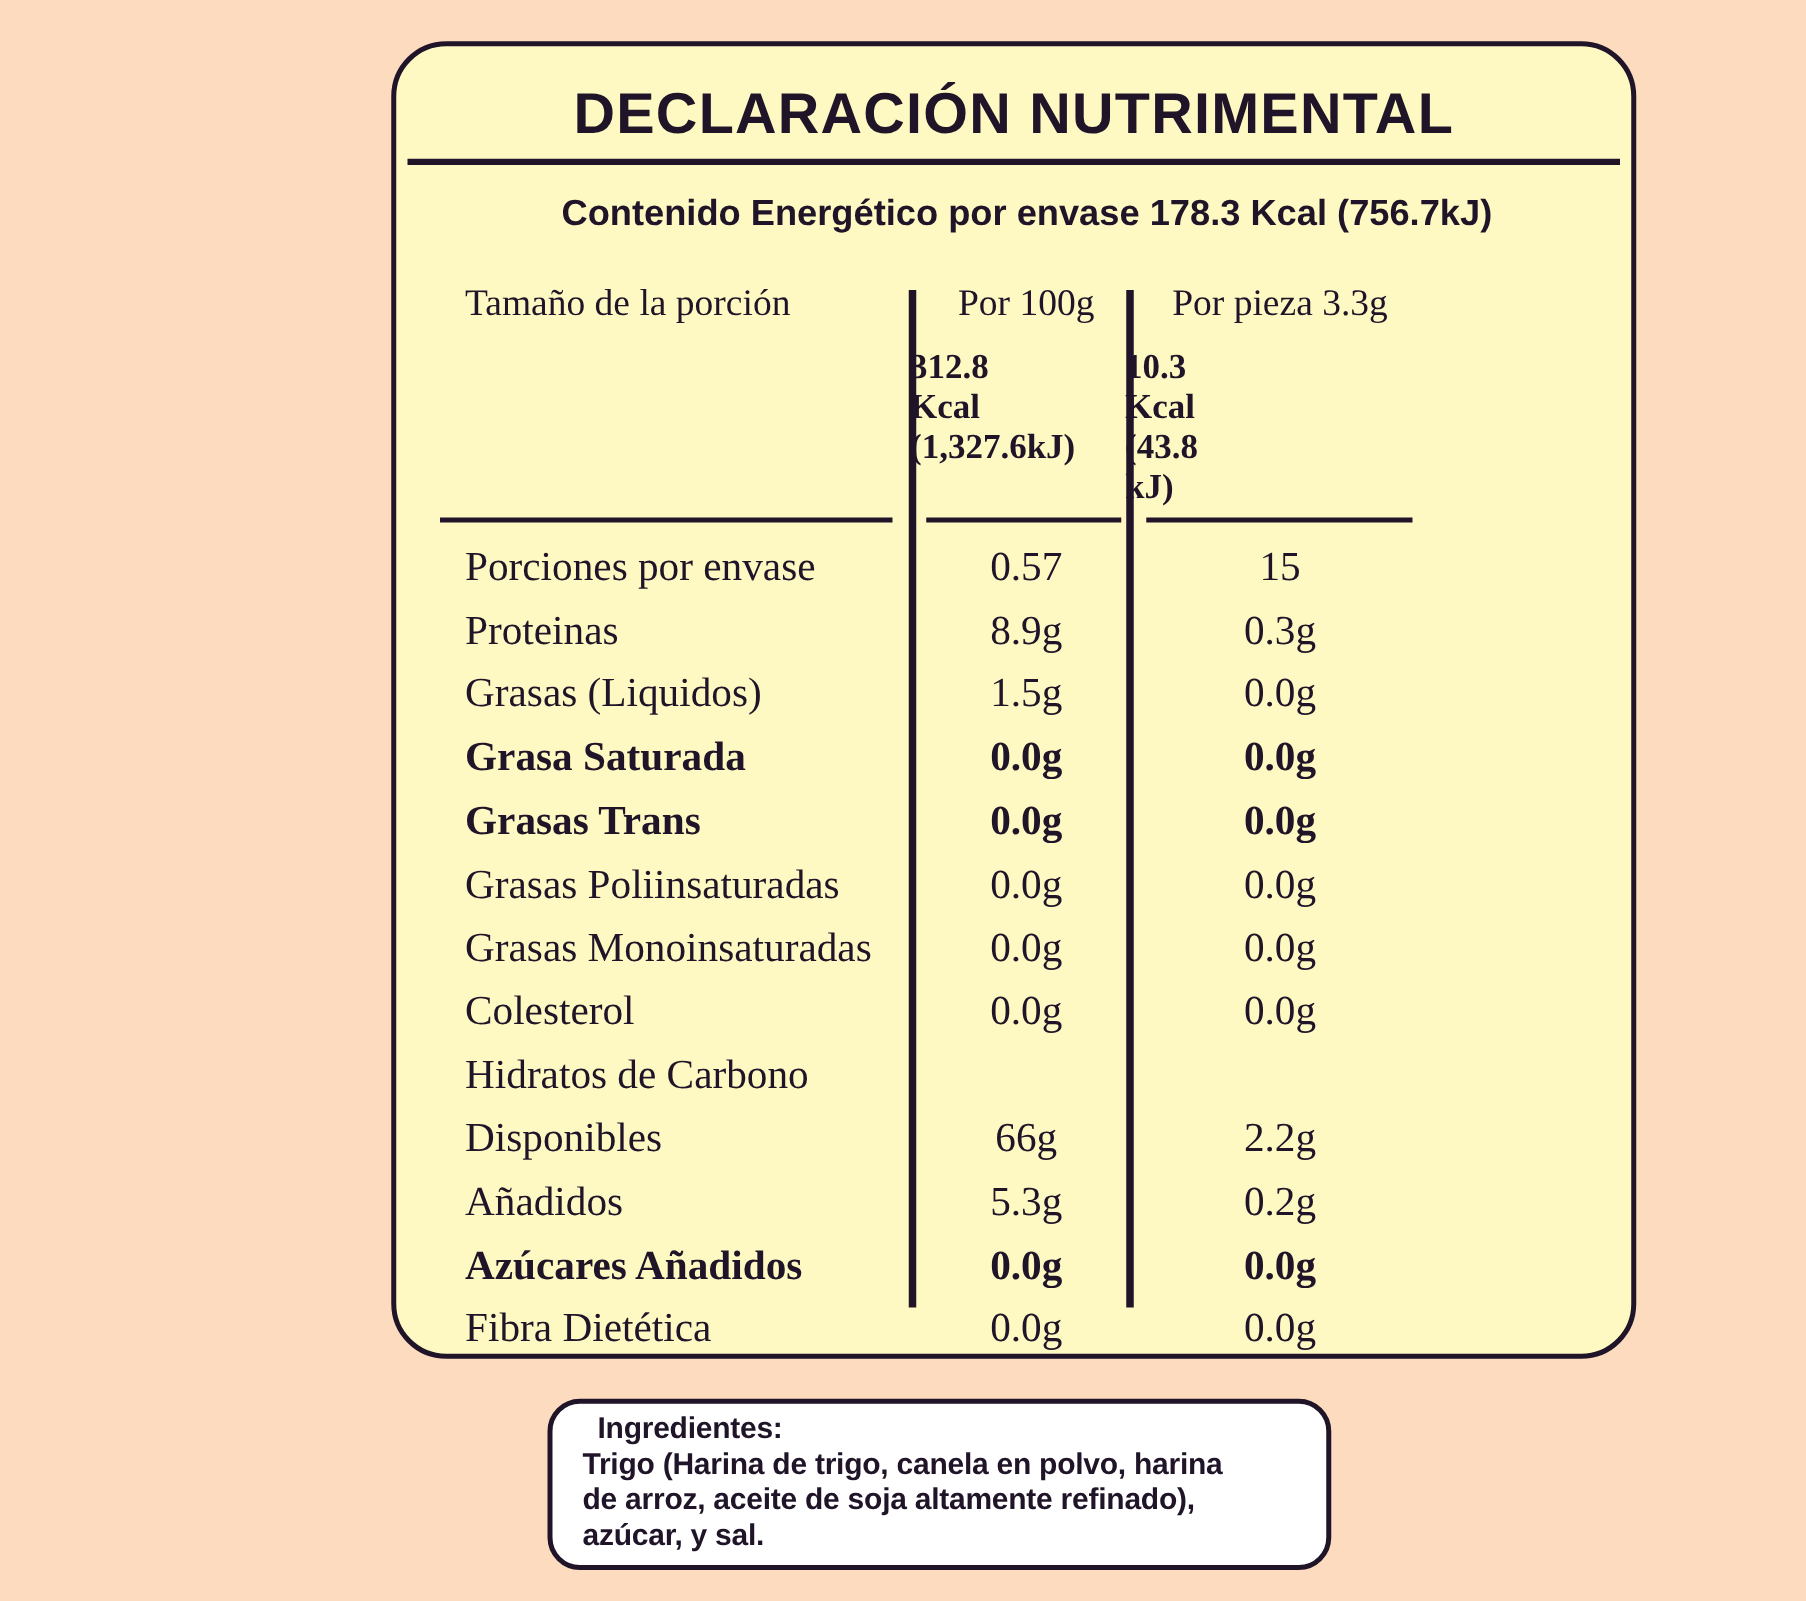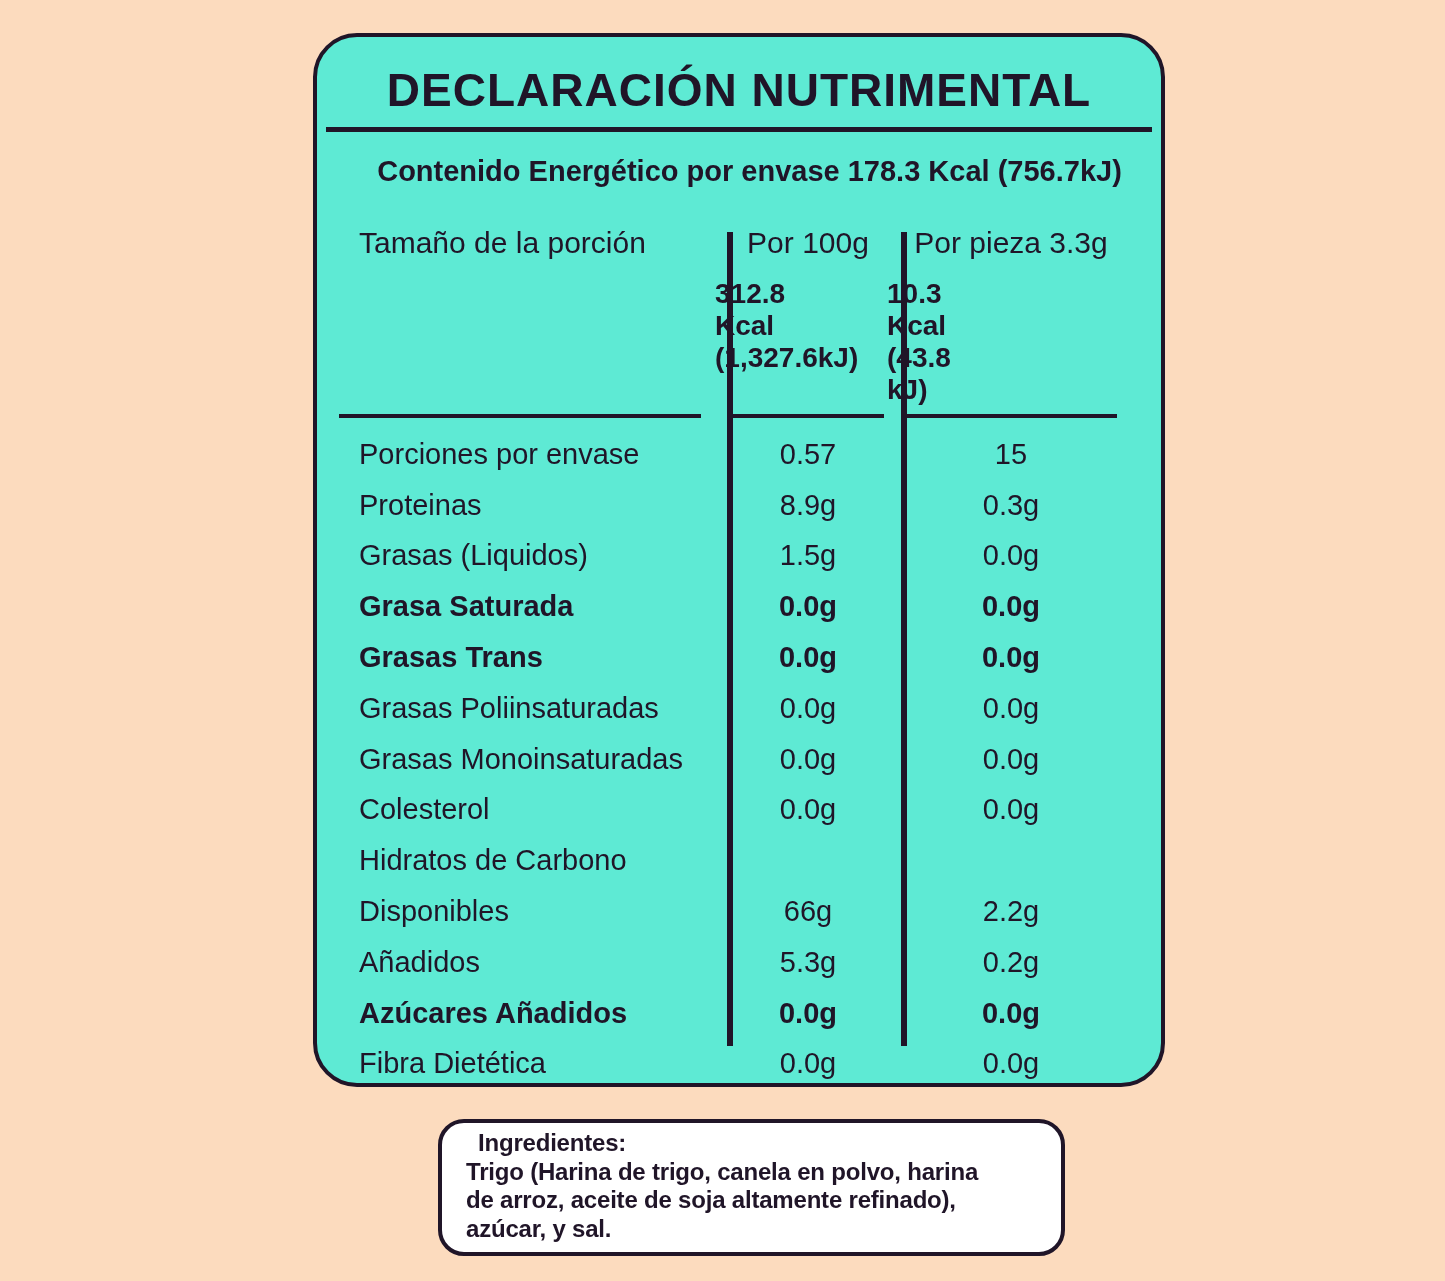--- a/index.html
+++ b/index.html
@@ -10,22 +10,22 @@
     color: #201528;
     position: relative;
     overflow: hidden;
   }
   .stage { position: absolute; inset: 0; }
 
   
   .card {
     position: absolute;
     left: 313px; top: 33px;
-    width: 852px; height: 1054px;
-    background: #5eead4;
+    width: 996px; height: 1054px;
+    background: #fef9c3;
     border: 4px solid #201528;
     border-radius: 44px;
     overflow: hidden;
   }
   .title {
     margin-top: 24px;
     text-align: center;
     font-size: 46px;
     font-weight: 800;
     letter-spacing: 1px;
@@ -43,21 +43,22 @@
     font-weight: 700;
     line-height: 36px;
     padding-left: 21px;
   }
 
   
   .ntable { position: relative; margin-top: 35px; }
   .grid-row {
     display: grid;
     grid-template-columns: 360px 14px 158px 14px 220px;
-    padding-left: 38px;
+    padding-left: 51px;
+    font-family: Liberation Serif, serif;
   }
   .vline {
     position: absolute;
     top: 8px;
     width: 6px;
     height: 814px;
     background: #201528;
   }
   .vline1 { left: 410px; }
   .vline2 { left: 584px; }
@@ -83,21 +84,21 @@
   .underline-row { margin-top: 8px; }
   .u { height: 4px; background: #201528; }
   .u-label { margin-left: -16px; margin-right: 14px; }
   .u-col1 { margin-left: -1px; margin-right: 3px; }
   .u-col2 { margin-left: 3px; margin-right: 4px; }
 
   .rows { margin-top: 11px; }
   .row {
     align-items: center;
     height: 50.8px;
-    font-size: 29px;
+    font-size: 33px;
   }
   .row .lbl { padding-left: 4px; white-space: nowrap; }
   .row .val { text-align: center; }
   .row.bold { font-weight: 700; }
 
   
   .ingredients {
     position: absolute;
     left: 438px; top: 1119px;
     width: 627px;

